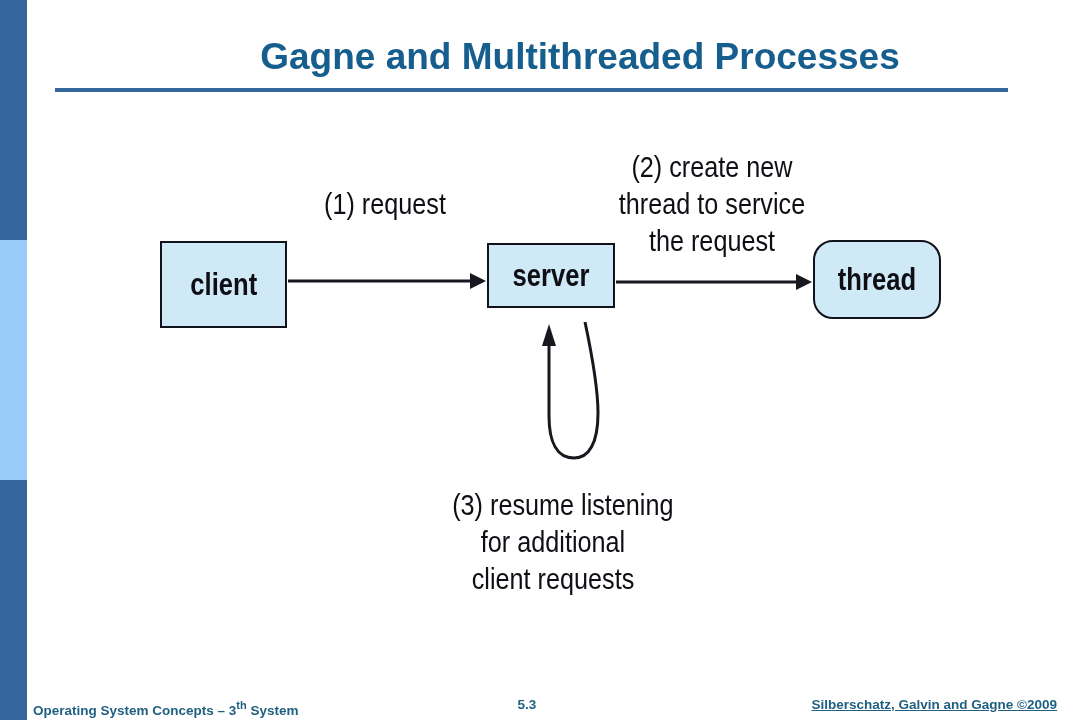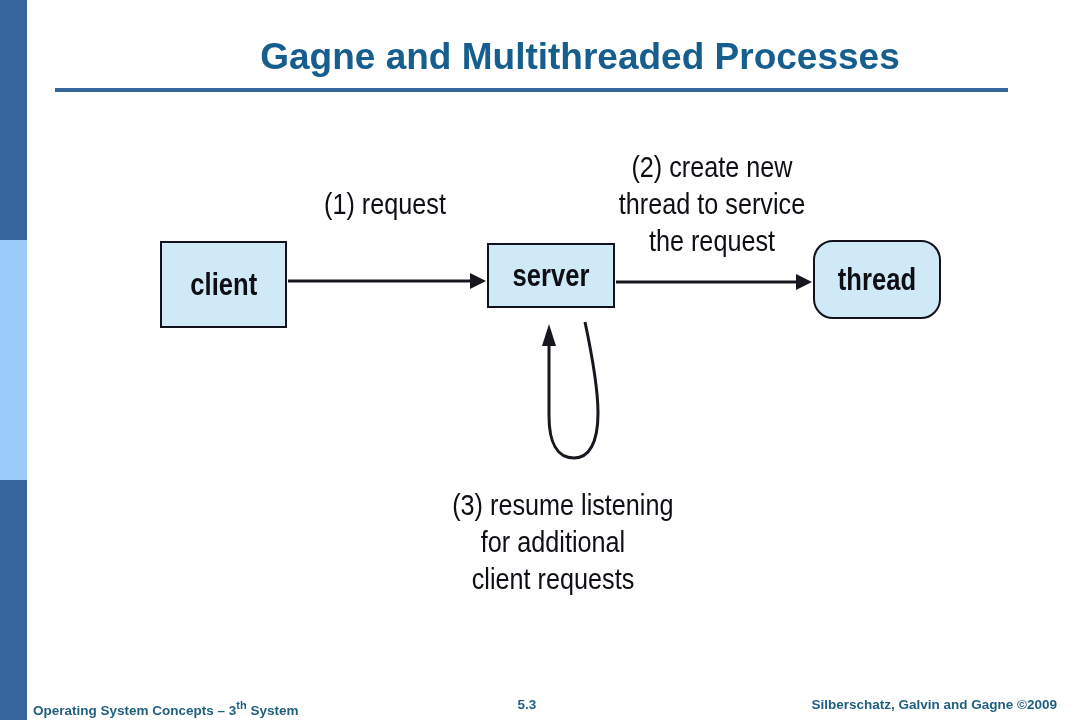--- a/index.html
+++ b/index.html
@@ -65,21 +65,21 @@
   .ann-step1{left:265px;top:185px;width:240px;}
   .ann-step2{left:592px;top:148px;width:240px;}
   .ann-step3{left:433px;top:486px;width:240px;}
 
   
   .footer{position:absolute;left:0;right:0;top:696px;height:24px;
     color:var(--footer-teal);font-weight:bold;font-size:13.5px;line-height:18px;}
   .footer-left{position:absolute;left:33px;top:0;}
   .footer-left sup{font-size:11px;vertical-align:super;}
   .footer-center{position:absolute;left:467px;top:0;width:120px;text-align:center;}
-  .footer-right{position:absolute;right:23px;top:0;}
+  .footer-right{position:absolute;right:23px;top:0;text-decoration:underline;}
 </style>
 </head>
 <body>
 
 <div class="slide">
 
   <div class="sidebar">
     <div class="seg seg-top"></div>
     <div class="seg seg-mid"></div>
     <div class="seg seg-bot"></div>

